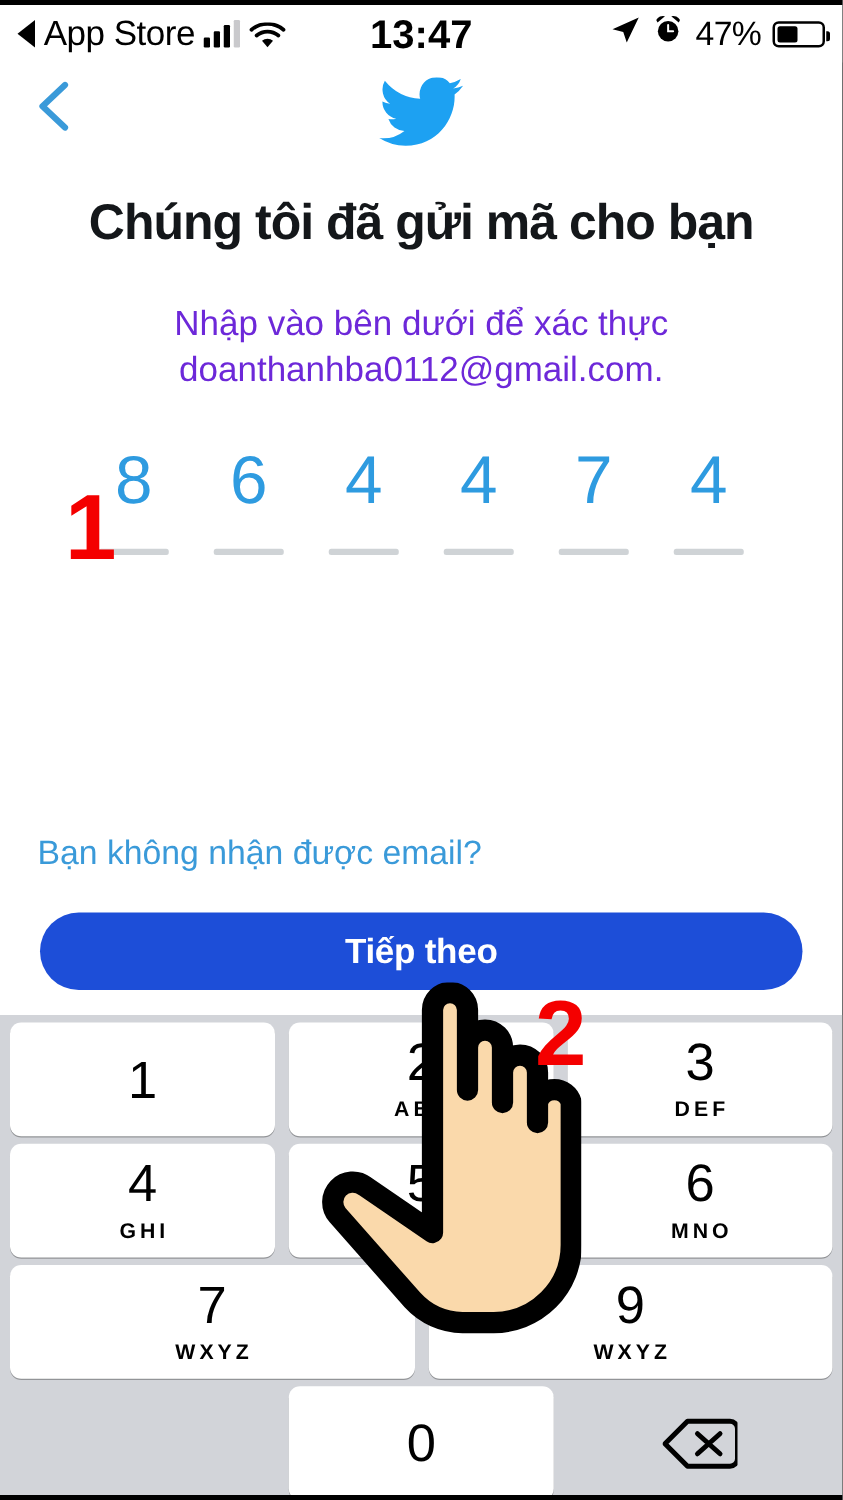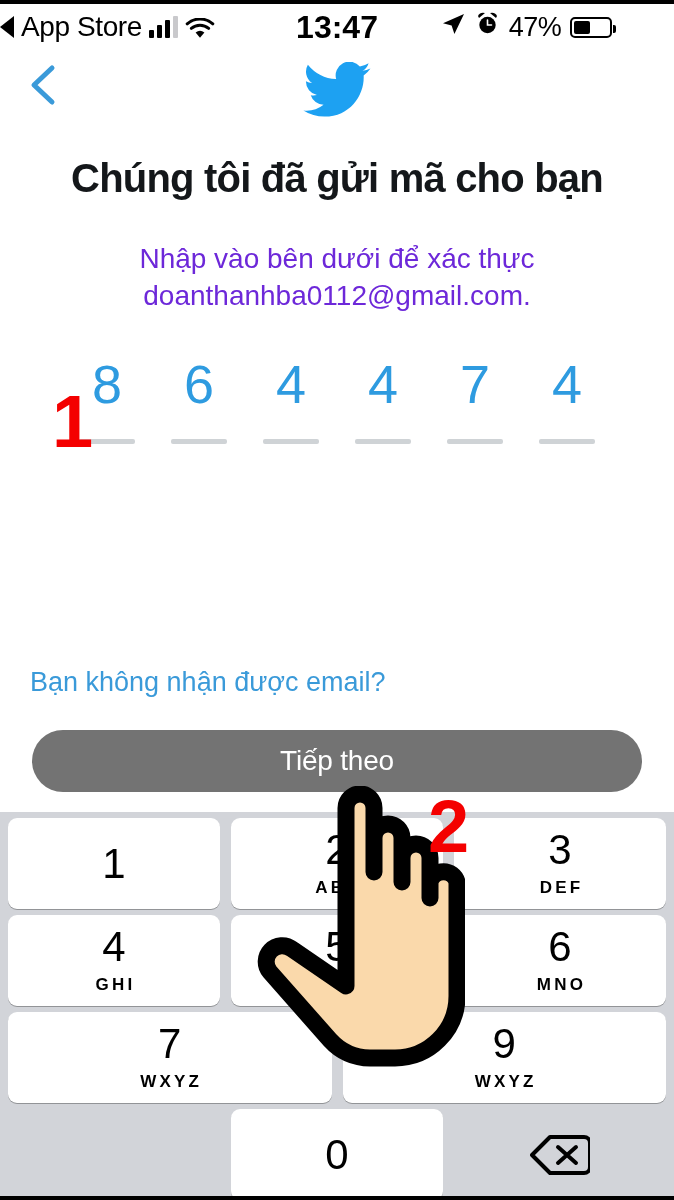--- a/index.html
+++ b/index.html
@@ -16,28 +16,28 @@
     overflow:hidden;
     border-top:4px solid #000;
     border-bottom:4px solid #000;
   }
 
   
   .status-bar {
     position:absolute; top:0; left:0; right:0;
     height:46px;
     display:flex; align-items:center;
-    padding:0 0;
+    padding:0 14px;
     background:#fff;
     font-size:27px;
     color:#000;
   }
   .sb-left { display:flex; align-items:center; gap:7px; flex:1 1 0; }
   .sb-center { flex:0 0 auto; font-weight:700; font-size:32px; letter-spacing:0px;}
-  .sb-right { display:flex; align-items:center; justify-content:center; gap:9px; flex:1 1 0; }
+  .sb-right { display:flex; align-items:center; justify-content:flex-end; gap:9px; flex:1 1 0; }
   .back-tri {
     width:0;height:0;
     border-top:11px solid transparent;
     border-bottom:11px solid transparent;
     border-right:14px solid #000;
     display:inline-block;
   }
   .sb-appname { font-size:28px; font-weight:400; letter-spacing:-0.4px; }
   .signal { display:flex; align-items:flex-end; gap:3px; height:22px; }
   .signal i { width:5px; background:#000; border-radius:1px; display:block; }
@@ -137,26 +137,26 @@
     left:30px;
     top:663px;
     font-size:27px;
     color:#3a9ad9;
     cursor:pointer;
   }
   .next-btn {
     position:absolute;
     left:32px; top:726px;
     width:610px; height:62px;
-    background:#737373;
+    background:#1d4ed8;
     border-radius:34px;
     border:none;
     color:#fff;
     font-size:28px;
-    font-weight:400;
+    font-weight:700;
     font-family:"Liberation Sans", sans-serif;
     cursor:pointer;
     letter-spacing:-0.2px;
   }
 
   
   .keyboard {
     position:absolute;
     left:0; right:0; bottom:0;
     height:384px;

